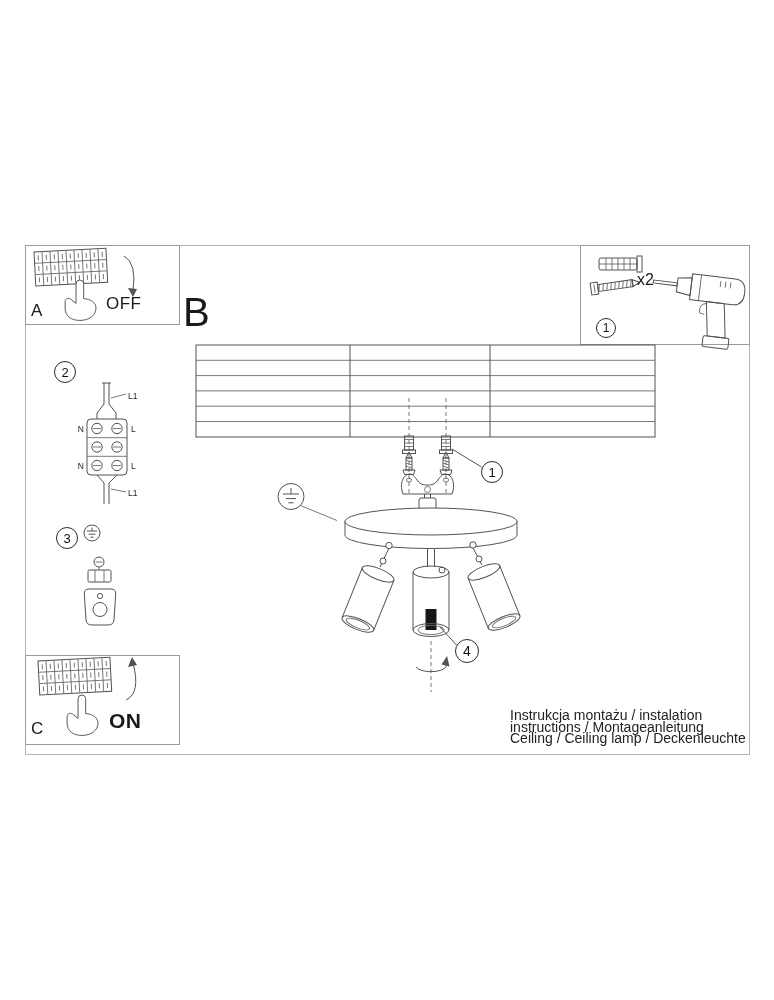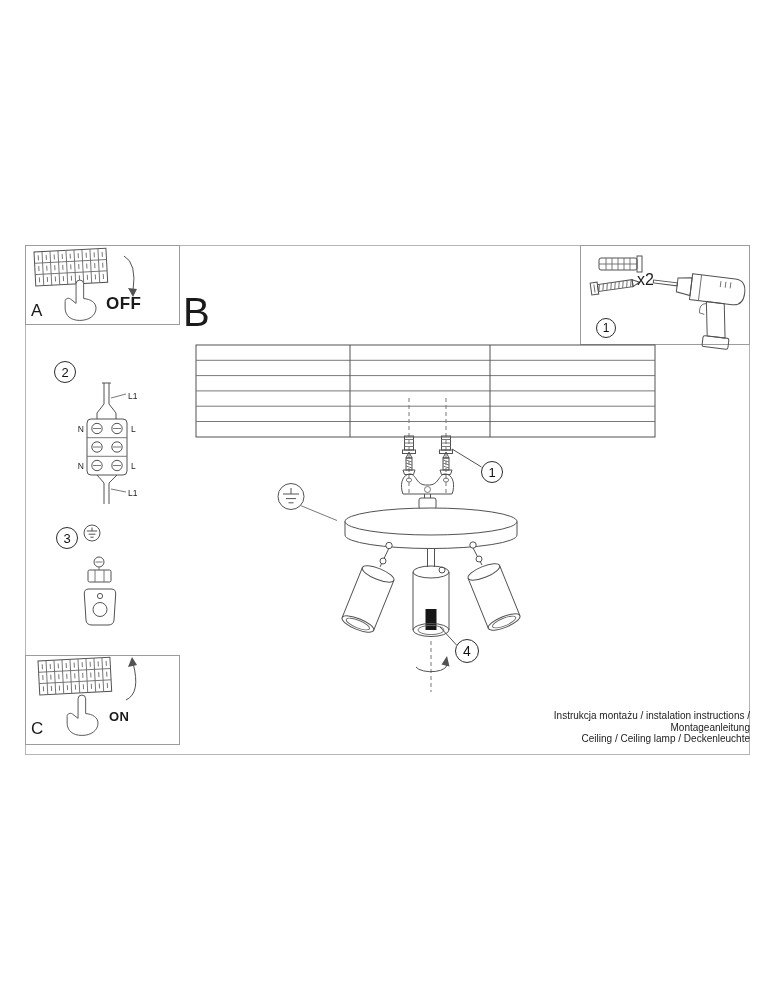--- a/index.html
+++ b/index.html
@@ -11,21 +11,21 @@
   .badge{position:absolute;border:1.4px solid #2b2b2b;border-radius:50%;
          display:flex;align-items:center;justify-content:center;
          color:#111;background:transparent;box-sizing:border-box;}
   .lbl{position:absolute;white-space:nowrap;}
   svg{position:absolute;left:0;top:0;}
   svg .ln{stroke:#525252;fill:none;stroke-width:1;}
   svg .thin{stroke:#6a6a6a;fill:none;stroke-width:0.9;}
   svg .fillw{fill:#fff;stroke:#525252;stroke-width:1;}
   svg .dash{stroke:#777;fill:none;stroke-width:1;stroke-dasharray:4 3;}
   svg text{font-family:"Liberation Sans",sans-serif;font-size:8.5px;fill:#222;}
-  .footer{position:absolute;left:510px;top:710px;width:240px;font-size:10px;line-height:11.5px;color:#222;text-align:right;}
+  .footer{position:absolute;left:510px;top:710px;width:240px;font-size:14px;line-height:11.5px;color:#222;}
 </style>
 </head>
 <body>
 
 <div class="page">
 
   <div class="abs frame" style="left:25px;top:245px;width:725px;height:510px;"></div>
   <div class="abs inset" style="left:25px;top:245px;width:155px;height:80px;"></div>
   <div class="abs inset" style="left:580px;top:245px;width:170px;height:100px;"></div>
   <div class="abs inset" style="left:25px;top:655px;width:155px;height:90px;"></div>
@@ -198,39 +198,39 @@
     </g>
     <path class="dash" d="M431,641V692"></path>
     <g>
       <path class="ln" d="M416,667 A15,6.2 0 0 0 446,663.5"></path>
       <polygon points="447,656 441.5,664.5 449.5,666.5" fill="#525252"></polygon>
     </g>
     <path class="ln" d="M456.5,645L440,627"></path>
   </svg>
 
   <div class="lbl" style="left:31px;top:301px;font-size:17px;">A</div>
-  <div class="lbl" style="left:106px;top:294px;font-size:17px;font-weight:700;letter-spacing:0.5px;">OFF</div>
+  <div class="lbl" style="left:106px;top:294px;font-size:17px;font-weight:400;letter-spacing:0.5px;">OFF</div>
 
   <div class="lbl" style="left:183px;top:290px;font-size:40px;">B</div>
 
   <div class="badge" style="left:596px;top:318px;width:20px;height:20px;font-size:12px;">
     <span>1</span>
   </div>
   <div class="lbl" style="left:637px;top:271px;font-size:16px;">x2</div>
 
   <div class="badge" style="left:54px;top:361px;width:22px;height:22px;font-size:13px;">
     <span>2</span>
   </div>
 
   <div class="badge" style="left:56px;top:527px;width:22px;height:22px;font-size:13px;">
     <span>3</span>
   </div>
 
   <div class="lbl" style="left:31px;top:719px;font-size:17px;">C</div>
-  <div class="lbl" style="left:109px;top:709px;font-size:13px;font-weight:600;letter-spacing:0.5px;">ON</div>
+  <div class="lbl" style="left:109px;top:709px;font-size:21px;font-weight:600;letter-spacing:0.5px;">ON</div>
 
   <div class="badge" style="left:481px;top:461px;width:22px;height:22px;font-size:13px;background:#fff;">
     <span>1</span>
   </div>
 
   <div class="badge" style="left:455px;top:639px;width:24px;height:24px;font-size:14px;background:#fff;">
     <span>4</span>
   </div>
 
   <div class="footer">

